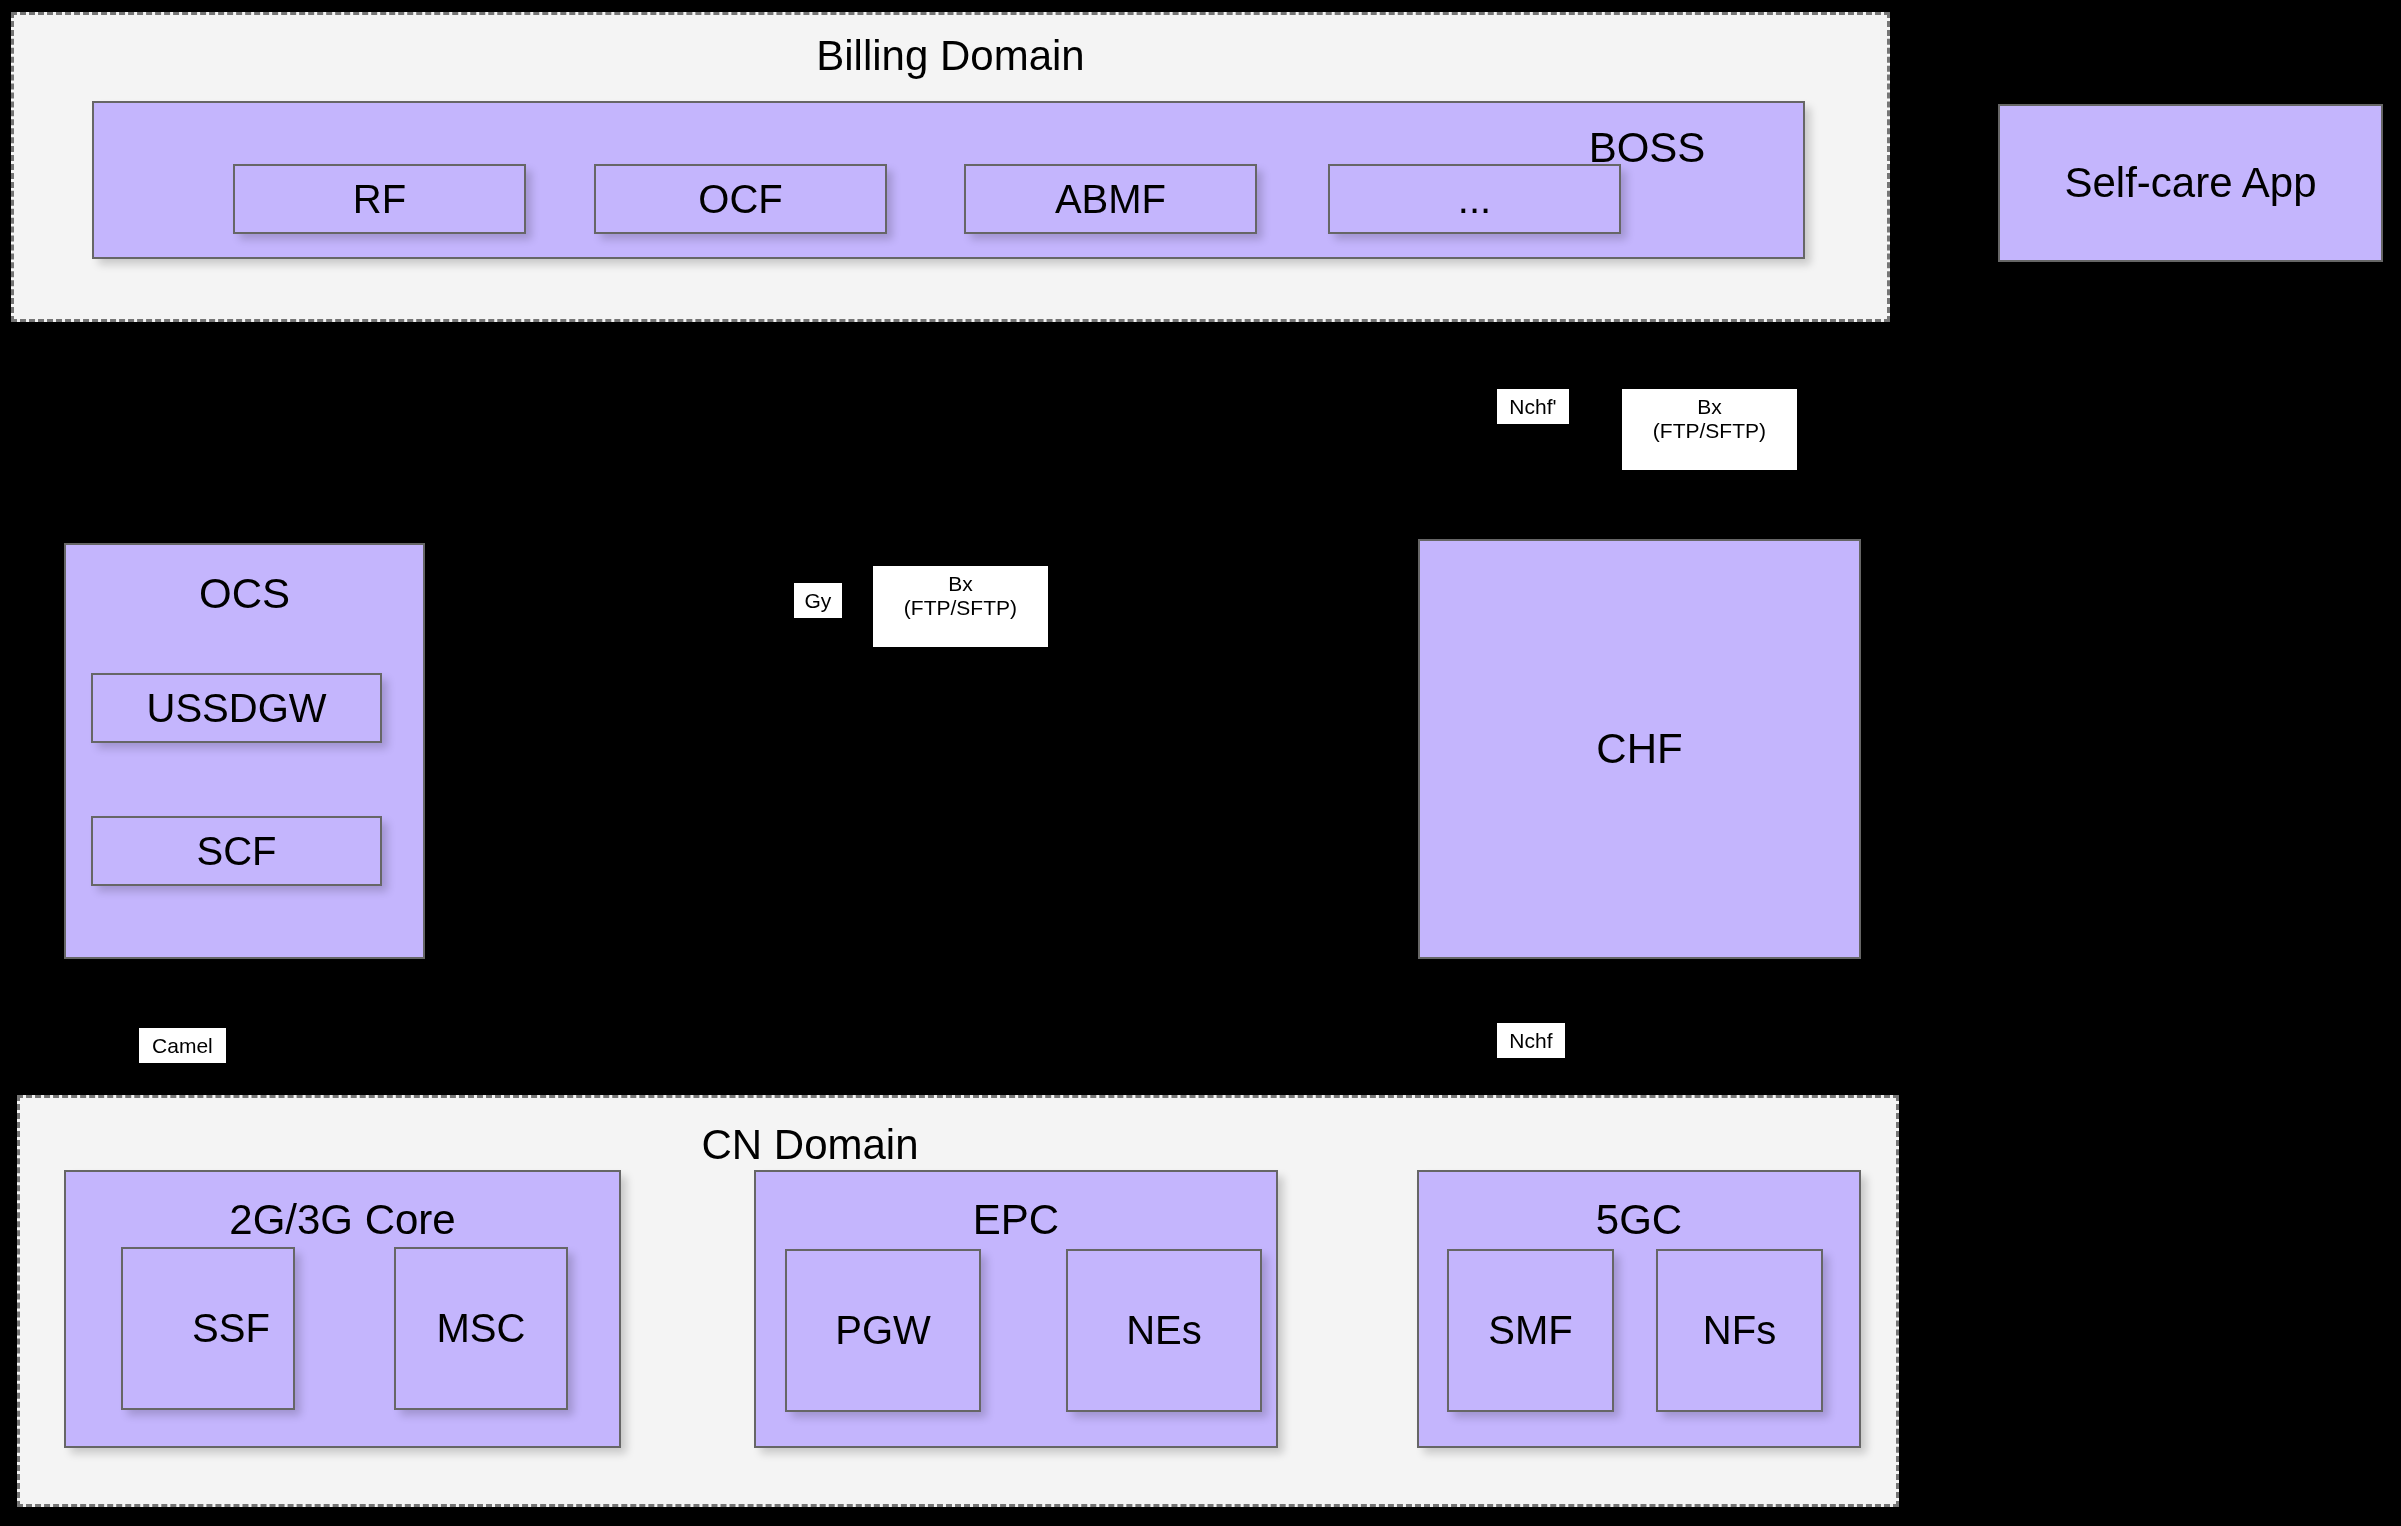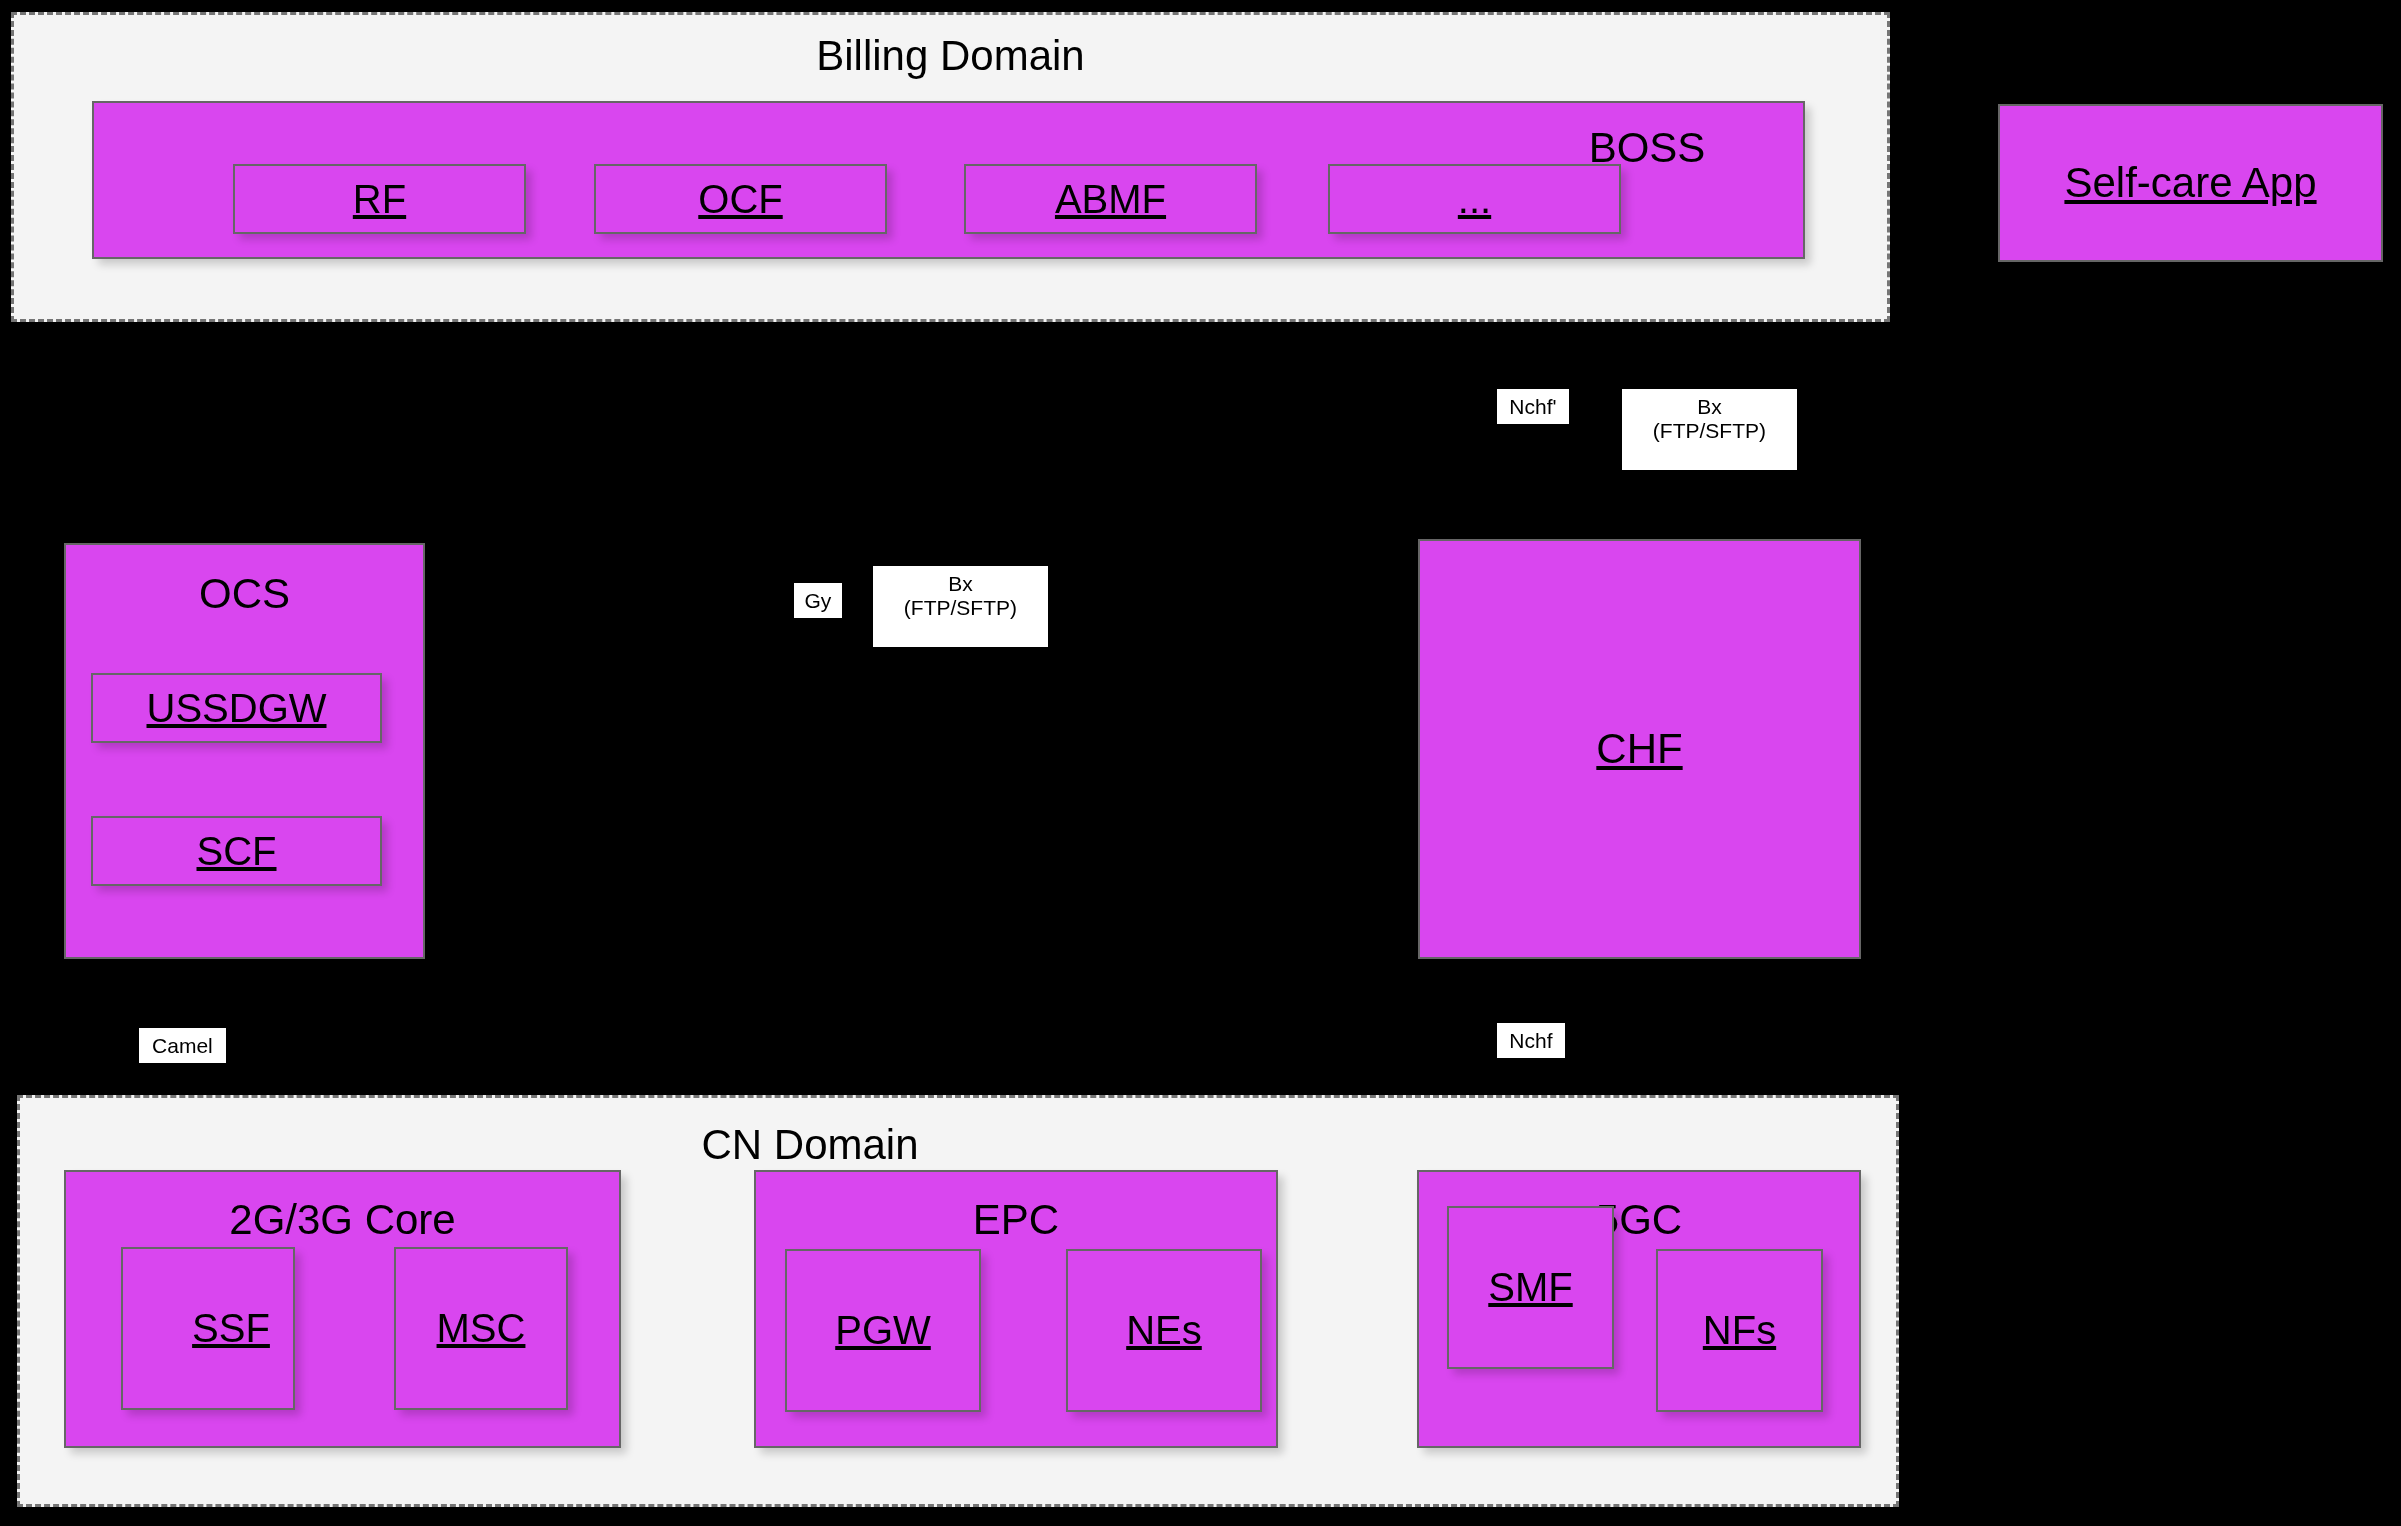--- a/index.html
+++ b/index.html
@@ -13,24 +13,23 @@
     width: 2401px;
     height: 1526px;
     background: #000000;
     font-family: "Liberation Sans", sans-serif;
     overflow: hidden;
     border-radius: 25px;
   }
   .box {
     position: absolute;
     box-sizing: border-box;
-    background: #d946ef;
+    background: #c4b5fd;
     border: 2.8px solid #666666;
     box-shadow: 5.5px 5.5px 8.3px rgba(0,0,0,0.18);
-    text-decoration: underline;
   }
   .dashed {
     position: absolute;
     box-sizing: border-box;
     background: #f4f4f4;
     border: 3.7px dashed #757575;
     box-shadow: none;
   }
   .lbl {
     position: absolute;
@@ -143,17 +142,17 @@
   <div class="box centered t-44" style="left:121px; top:1247px; width:174px; height:163px;padding-left:46px;">SSF</div>
   <div class="box centered t-44" style="left:394px; top:1247px; width:174px; height:163px;">MSC</div>
 
   <div class="box" style="left:754px; top:1170px; width:524px; height:278px;"></div>
   <div class="lbl t-46" style="left:754px; top:1196px; width:524px; text-align:center;">EPC</div>
   <div class="box centered t-44" style="left:785px; top:1249px; width:196px; height:163px;">PGW</div>
   <div class="box centered t-44" style="left:1066px; top:1249px; width:196px; height:163px;">NEs</div>
 
   <div class="box" style="left:1417px; top:1170px; width:444px; height:278px;"></div>
   <div class="lbl t-46" style="left:1417px; top:1196px; width:444px; text-align:center;">5GC</div>
-  <div class="box centered t-44" style="left:1447px; top:1206px; width:167px; height:163px;">SMF</div>
+  <div class="box centered t-44" style="left:1447px; top:1249px; width:167px; height:163px;">SMF</div>
   <div class="box centered t-44" style="left:1656px; top:1249px; width:167px; height:163px;">NFs</div>
 
 </div>
 
 
 </body></html>

